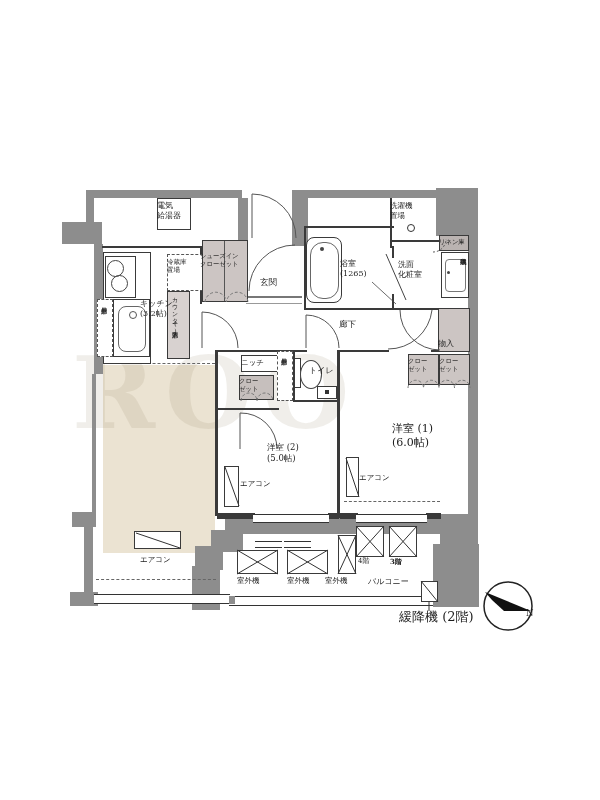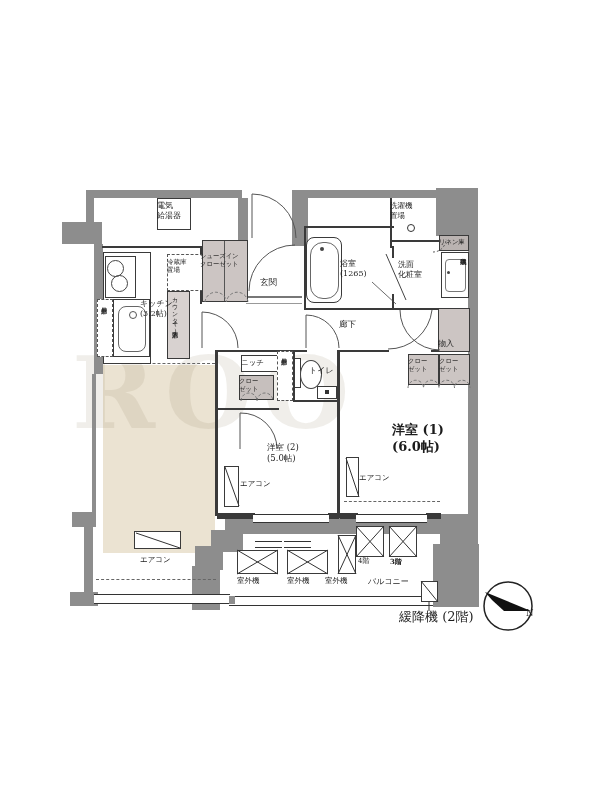--- a/index.html
+++ b/index.html
@@ -173,21 +173,21 @@
   <div class="box" style="left:317px;top:386px;width:20px;height:13px;"></div>
   <div class="abs" style="left:325px;top:390px;width:4px;height:4px;background:#333;z-index:6;"></div>
 
   <div class="lb" style="left:267px;top:442px;width:56px;font-size:8.5px;">
     <span>洋室 (2)</span><br>
     <span>(5.0帖)</span>
   </div>
   <div class="box" style="left:224px;top:466px;width:15px;height:41px;"></div>
   <div class="lb" style="left:240px;top:479px;width:38px;font-size:7.5px;">エアコン</div>
 
-  <div class="lb" style="left:392px;top:422px;width:60px;font-size:13px;font-weight:bold;">
+  <div class="lb" style="left:392px;top:422px;width:60px;font-size:11px;">
     <span>洋室 (1)</span><br>
     <span>(6.0帖)</span>
   </div>
   <div class="box" style="left:346px;top:457px;width:13px;height:40px;"></div>
   <div class="lb" style="left:359px;top:473px;width:38px;font-size:7.5px;">エアコン</div>
   <div class="fillbox" style="left:408px;top:354px;width:31px;height:31px;"></div>
   <div class="fillbox" style="left:439px;top:354px;width:31px;height:31px;"></div>
   <div class="lb" style="left:408px;top:357px;width:31px;font-size:6.3px;">
     <span>クロー</span><br>
     <span>ゼット</span>

